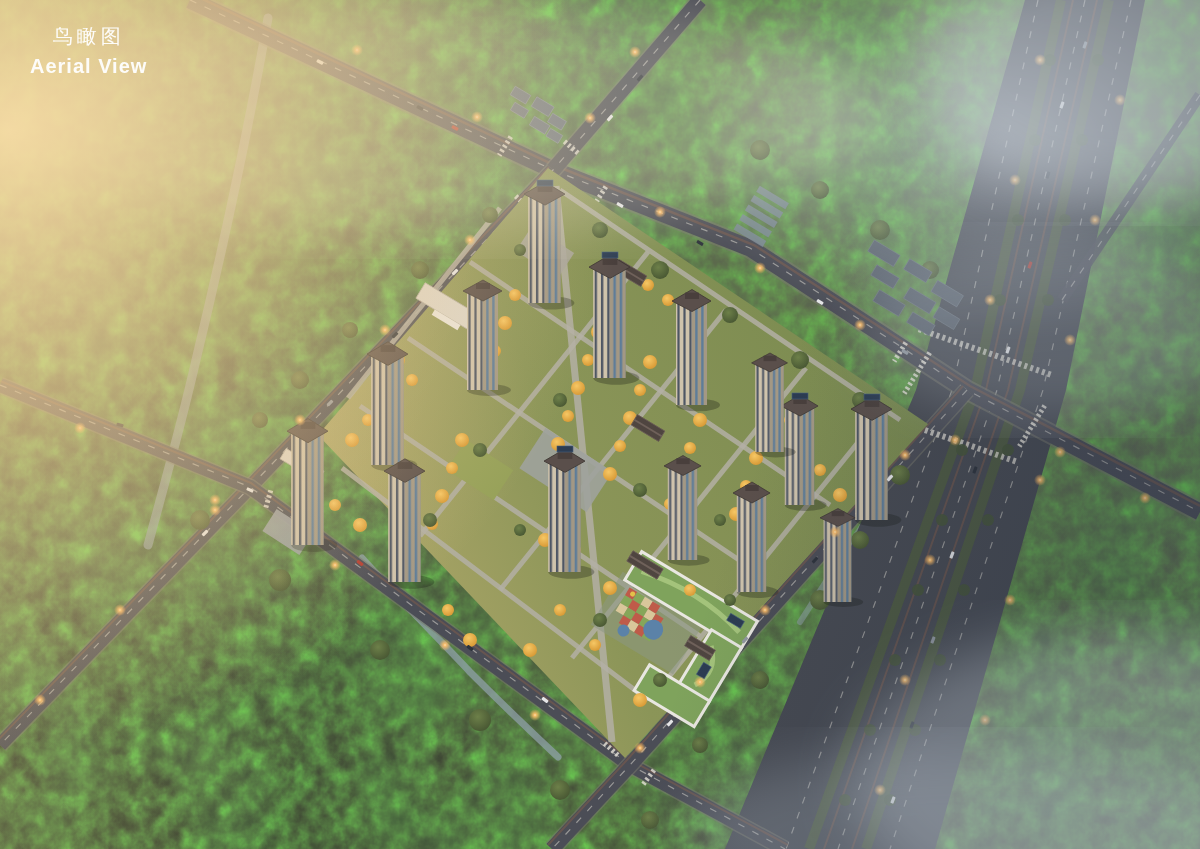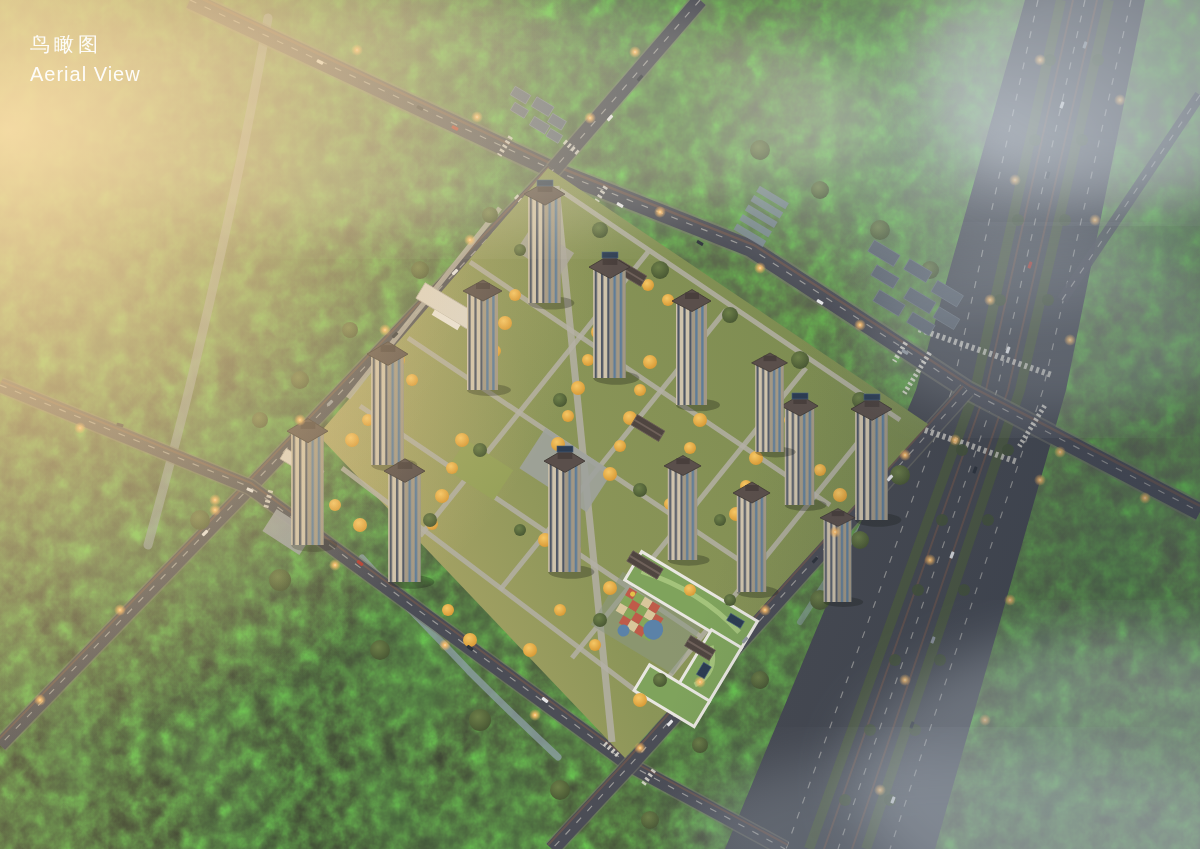--- a/index.html
+++ b/index.html
@@ -21,23 +21,23 @@
   .water{stroke:var(--water,#8fa0a8);fill:none;stroke-linecap:round;}
   .pav{fill:#4f4540;stroke:#6a5c55;stroke-width:.8;}
   .lowW{fill:#dcd6ca;stroke:#b9b3a7;stroke-width:.8;}
   .vh{fill:#66707c;stroke:#828c98;stroke-width:.7;}
   .shed{fill:#59616c;stroke:#6d7681;stroke-width:.7;}
   .gh{fill:#7b8894;opacity:.85;}
   .solar{fill:#2c3c52;stroke:#47607e;stroke-width:.6;}
   .twsh{fill:rgba(22,26,20,.30);}
   .kgr{fill:var(--kindergarten-roof,#7fa35c);stroke:#e9e7e1;stroke-width:3;}
   .kswirl{stroke:#a9c77e;stroke-width:5;fill:none;opacity:.9;}
-  .title{position:absolute;left:30px;top:32px;color:var(--title-text,#fff);opacity:.95;line-height:1.25;}
+  .title{position:absolute;left:30px;top:24px;color:var(--title-text,#fff);opacity:.95;line-height:1.25;text-align:center;}
   .title .cn{font-size:20px;letter-spacing:4px;font-weight:500;}
-  .title .en{font-size:20px;letter-spacing:1px;margin-top:5px;font-weight:400;}
+  .title .en{font-size:20px;letter-spacing:1px;margin-top:5px;font-weight:700;}
 </style>
 </head>
 <body>
 
 <div class="canvas">
 <svg width="1200" height="849" viewBox="0 0 1200 849">
   <defs>
     <linearGradient id="forestG" x1="1" y1="0" x2="0" y2="1">
       <stop offset="0" stop-color="#76816e"></stop>
           <stop offset=".45" stop-color="#515b42"></stop>

